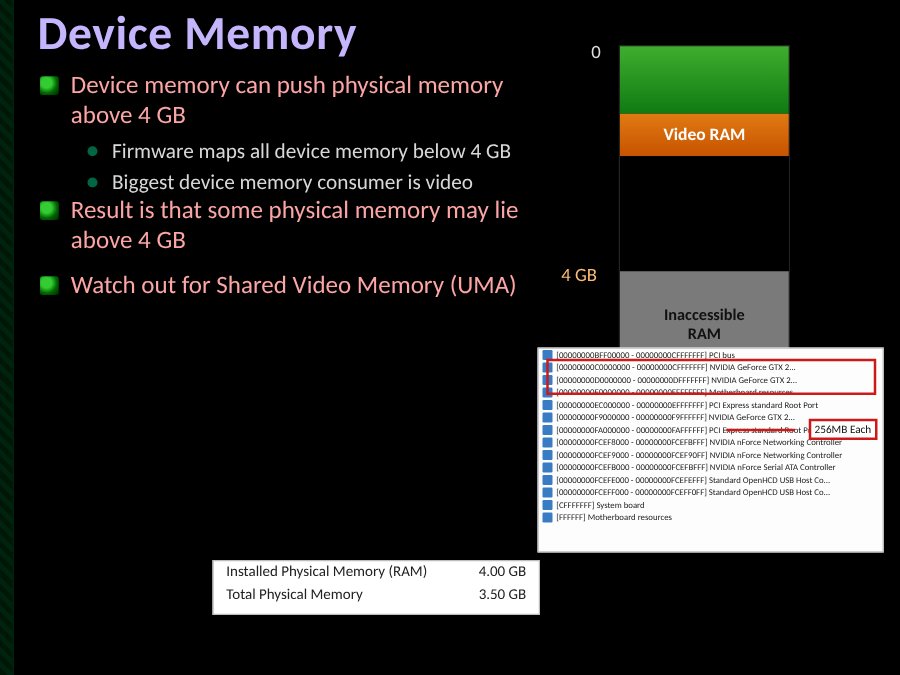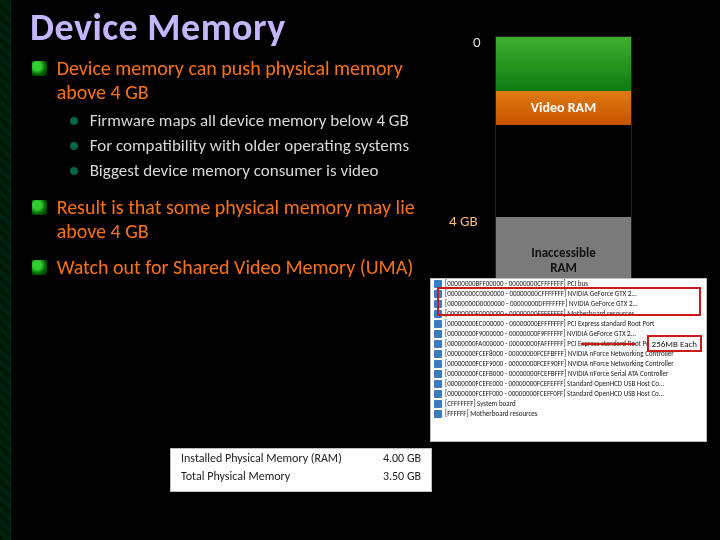--- a/index.html
+++ b/index.html
@@ -2,21 +2,21 @@
 <html><head>
 <meta charset="utf-8">
 <style>
   html,body{margin:0;padding:0;background:#000;width:720px;height:540px;overflow:hidden;font-family:"Segoe UI",Calibri,Arial,sans-serif;color:#fff;}
   .slide{position:relative;width:720px;height:540px;background:#000;}
   .accent-bar{position:absolute;left:0;top:0;bottom:0;width:10px;border-right:1px solid #083; background:repeating-linear-gradient(45deg,#041 0 4px,#063 4px 8px);opacity:.35;}
   .title{position:absolute;left:30px;top:4px;font-size:38px;font-weight:600;color:#c4b5fd;letter-spacing:.5px;}
   .col-left{position:absolute;left:32px;top:56px;width:400px;}
   .bul1{margin-bottom:6px;}
   .bul1 .mark{display:inline-block;width:15px;height:15px;vertical-align:top;margin-top:5px;margin-right:6px;background:radial-gradient(circle at 35% 35%,#3c3 0 30%,#060 60%,#020 100%);border-radius:2px;}
-  .bul1 .txt{display:inline-block;width:360px;font-size:20px;line-height:24px;color:#f97316;vertical-align:top;}
+  .bul1 .txt{display:inline-block;width:360px;font-size:20px;line-height:24px;color:#fca5a5;vertical-align:top;}
   .sub{margin-left:38px;margin-top:4px;}
   .sub .dot{display:inline-block;width:8px;height:8px;border-radius:50%;background:#064;vertical-align:top;margin-top:7px;margin-right:8px;}
   .sub .txt{display:inline-block;width:330px;font-size:17px;line-height:21px;color:#d8d8d8;vertical-align:top;}
   
   .mem-wrap{position:absolute;left:495px;top:36px;width:160px;}
   .tick0{position:absolute;left:-22px;top:-3px;font-size:15px;color:#ddd;}
   .tick4{position:absolute;left:-46px;top:176px;font-size:15px;color:#fdba74;}
   .mem-bar{position:relative;width:135px;height:265px;border:1px solid #222;}
   .seg-green{position:absolute;left:0;top:0;right:0;height:54px;background:linear-gradient(#3fae2e,#0f7a12);}
   .seg-orange{position:absolute;left:0;top:54px;right:0;height:34px;background:linear-gradient(#e07a12,#c75300);text-align:center;font-size:14px;font-weight:bold;color:#fff;line-height:34px;}
@@ -44,28 +44,24 @@
     <div class="bul1">
       <span class="mark"></span>
       <span class="txt">Device memory can push physical memory above 4 GB</span>
     </div>
     <div class="sub">
       <span class="dot"></span>
       <span class="txt">Firmware maps all device memory below 4 GB</span>
     </div>
     <div class="sub">
       <span class="dot"></span>
-      <span class="txt">For compatibility with older operating systems</span>
-    </div>
-    <div class="sub">
-      <span class="dot"></span>
       <span class="txt">Biggest device memory consumer is video</span>
     </div>
 
-    <div class="bul1" style="margin-top:14px">
+    <div class="bul1" style="">
       <span class="mark"></span>
       <span class="txt">Result is that some physical memory may lie above 4 GB</span>
     </div>
     <div class="bul1" style="margin-top:12px">
       <span class="mark"></span>
       <span class="txt">Watch out for Shared Video Memory (UMA)</span>
     </div>
   </div>
 
   <div class="mem-wrap">

